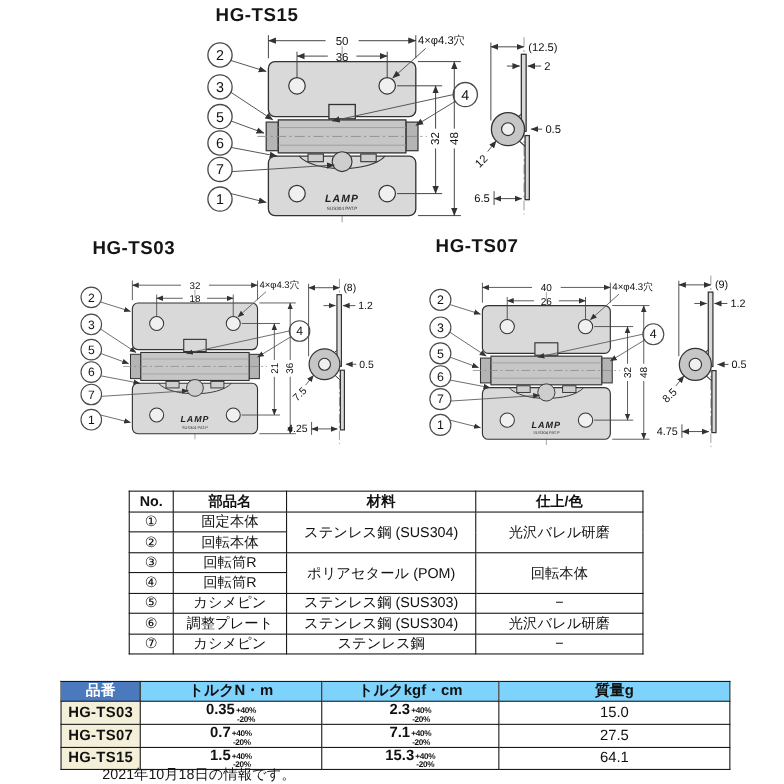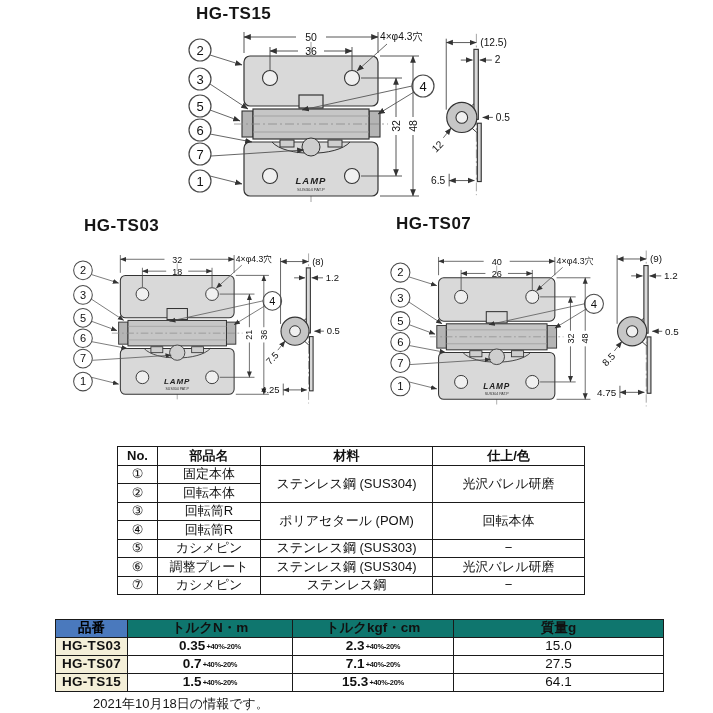--- a/index.html
+++ b/index.html
@@ -38,25 +38,25 @@
   
   table{border-collapse:collapse;table-layout:fixed;}
   #parts-table{position:absolute;left:117px;top:446px;width:467px;font-size:13px;}
   #parts-table th,#parts-table td{border:1.5px solid #1a1a1a;text-align:center;
       height:17.5px;padding:0 3px;line-height:1.05;white-space:nowrap;overflow:hidden;}
   #parts-table th{font-weight:bold;background:#fff;}
   #spec-table{position:absolute;left:55px;top:619px;width:608px;font-size:13.5px;}
   #spec-table th,#spec-table td{border:1.5px solid #1a1a1a;text-align:center;
       height:17px;padding:0 3px;line-height:1.05;white-space:nowrap;overflow:hidden;}
   #spec-table th{font-weight:bold;}
-  .th-gray{background:#0f766e;}
-  .th-blue{background:#4a79bd;color:#000000;}
+  .th-gray{background:#7dd3fc;}
+  .th-blue{background:#4a79bd;color:#ffffff;}
   .td-model{background:#f4efd8;font-weight:bold;letter-spacing:.3px;}
   .val{font-size:13.5px;font-weight:bold;}
-  .tol{display:inline-flex;flex-direction:row;font-size:7.5px;line-height:1.05;
+  .tol{display:inline-flex;flex-direction:column;font-size:7.5px;line-height:1.05;
        vertical-align:1px;margin-left:1px;letter-spacing:-.3px;font-weight:bold;justify-content:space-between;}
   .tol span{display:block;}
   #footer-note{position:absolute;left:57px;top:695px;font-size:13px;color:#151515;margin-left:36px;}
 </style>
 </head>
 <body>
 
 <svg width="0" height="0" style="position:absolute" aria-hidden="true">
   <defs>
     <marker id="arr" viewBox="0 0 10 10" refX="9.5" refY="5" markerWidth="8" markerHeight="8" orient="auto-start-reverse">

